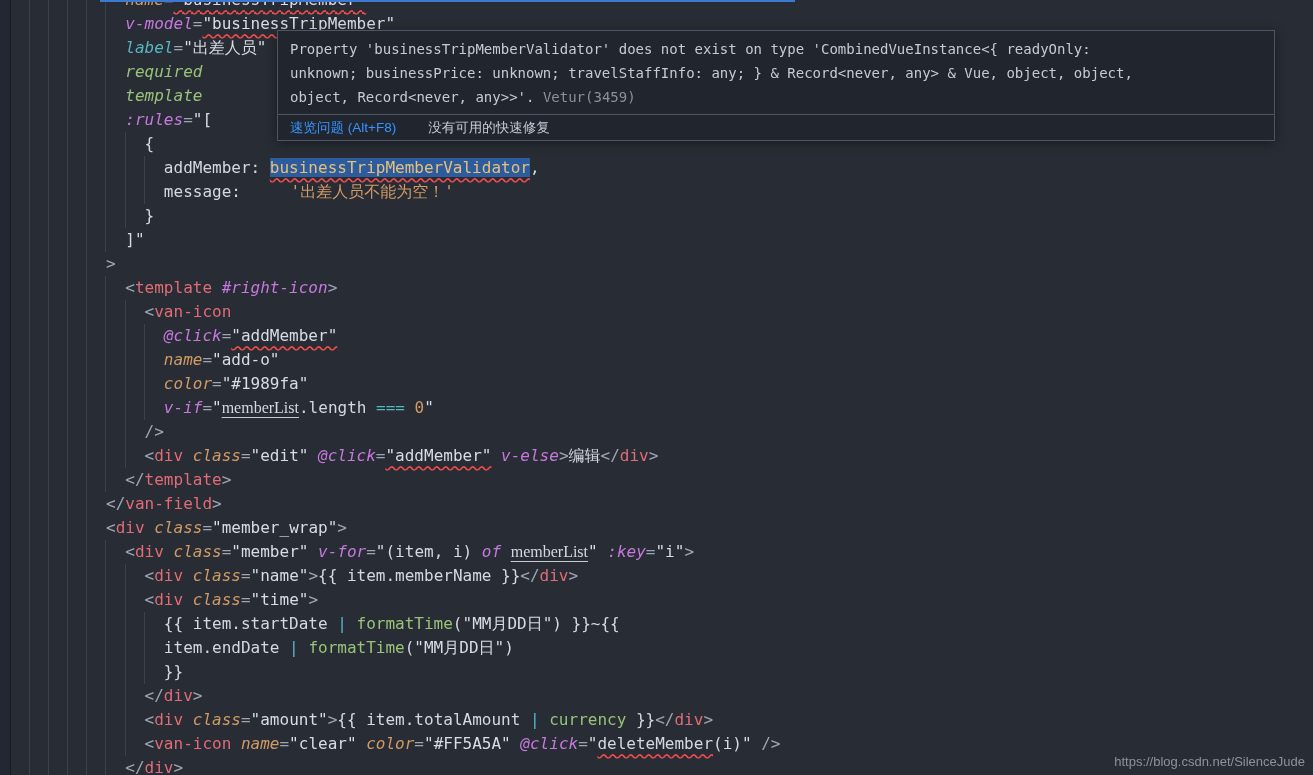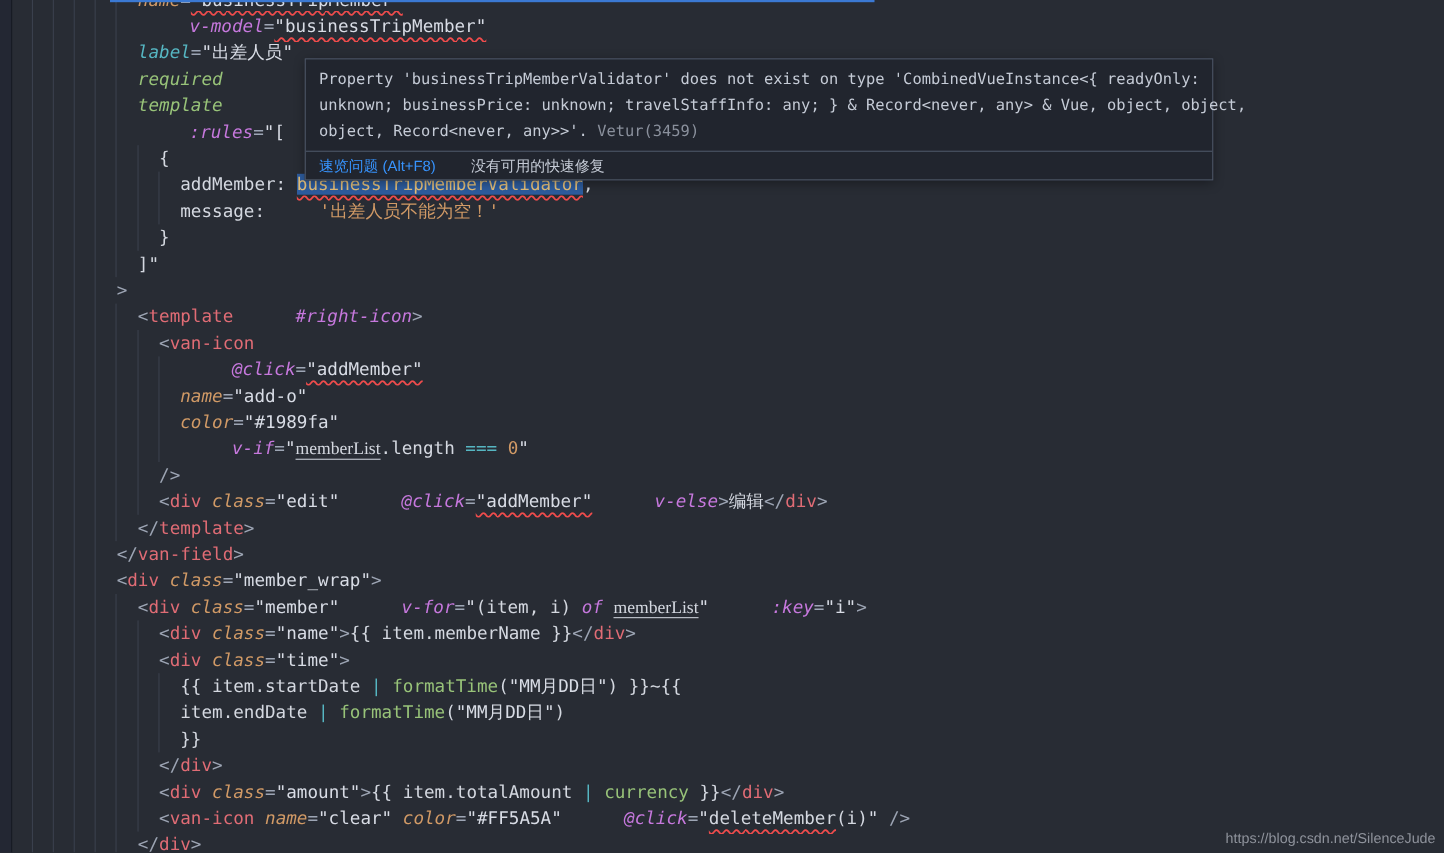--- a/index.html
+++ b/index.html
@@ -15,35 +15,35 @@
   html,body{width:1313px;height:775px;overflow:hidden;}
   body{position:relative;background:var(--bg);font-family:"DejaVu Sans Mono","Liberation Mono",monospace;}
   .gutter{position:absolute;left:0;top:0;width:11px;height:775px;background:var(--gutter);border-right:1px solid var(--gutter-line);z-index:3;}
   .guide{position:absolute;width:1px;background:var(--guide);z-index:1;}
   #code{position:absolute;left:29px;top:-12px;z-index:2;font-size:16px;}
   .line{height:24px;line-height:24px;white-space:pre;}
   .tok-tag{color:var(--tok-tag);}
   .tok-attr{color:var(--tok-attr);font-style:italic;}
   .tok-battr{color:var(--tok-battr);font-style:italic;}
   .tok-gattr{color:var(--tok-gattr);font-style:italic;}
-  .tok-dir{color:var(--tok-dir);font-style:italic;margin-left:47px;}
+  .tok-dir{color:var(--tok-dir);font-style:italic;}
   .tok-val{color:var(--tok-val);}
   .tok-gstr{color:var(--tok-gstr);margin-left:40px;}
   .tok-fn{color:var(--tok-fn);}
   .tok-num{color:var(--tok-num);}
   .tok-kw{color:var(--tok-kw);font-style:italic;}
   .tok-opc{color:var(--tok-opc);}
   .tok-brk{color:var(--tok-brk);}
   .tok-w{color:var(--tok-w);}
   .tok-selw{color:var(--tok-selw);}
   .u-wavy{text-decoration-line:underline;text-decoration-style:wavy;text-decoration-color:var(--squiggle);text-underline-offset:4px;}
   .u-solid{text-decoration-line:underline;text-decoration-style:solid;text-decoration-color:var(--underline);text-decoration-thickness:1px;text-underline-offset:4px;font-family:Liberation Serif, serif;}
   .sel{background:var(--selection);}
   .top-accent{position:absolute;left:100px;top:0;width:695px;height:2px;background:var(--accent-line);z-index:6;}
-  .tooltip{position:absolute;left:277px;top:53px;width:826px;background:var(--tt-bg);border:1px solid var(--tt-border);z-index:10;box-shadow:0 2px 10px rgba(0,0,0,.4);}
+  .tooltip{position:absolute;left:277px;top:30px;width:998px;background:var(--tt-bg);border:1px solid var(--tt-border);z-index:10;box-shadow:0 2px 10px rgba(0,0,0,.4);}
   .tt-msg{padding:6px 12px 5px 12px;font-size:14px;line-height:24px;color:var(--tt-text);}
   .tt-line{white-space:pre;}
   .tt-source{color:var(--tt-dim);}
   .tt-actions{display:flex;align-items:center;height:26px;padding:0 12px;border-top:1px solid var(--tt-border);font-family:"Liberation Sans",sans-serif;font-size:13.5px;}
   .tt-link{color:var(--link);cursor:pointer;}
   .tt-quickfix{color:var(--tt-text);margin-left:32px;}
   .watermark{position:absolute;right:8px;bottom:6px;font-family:"Liberation Sans",sans-serif;font-size:13px;color:var(--watermark);z-index:4;}
 </style>
 </head>
 <body>

